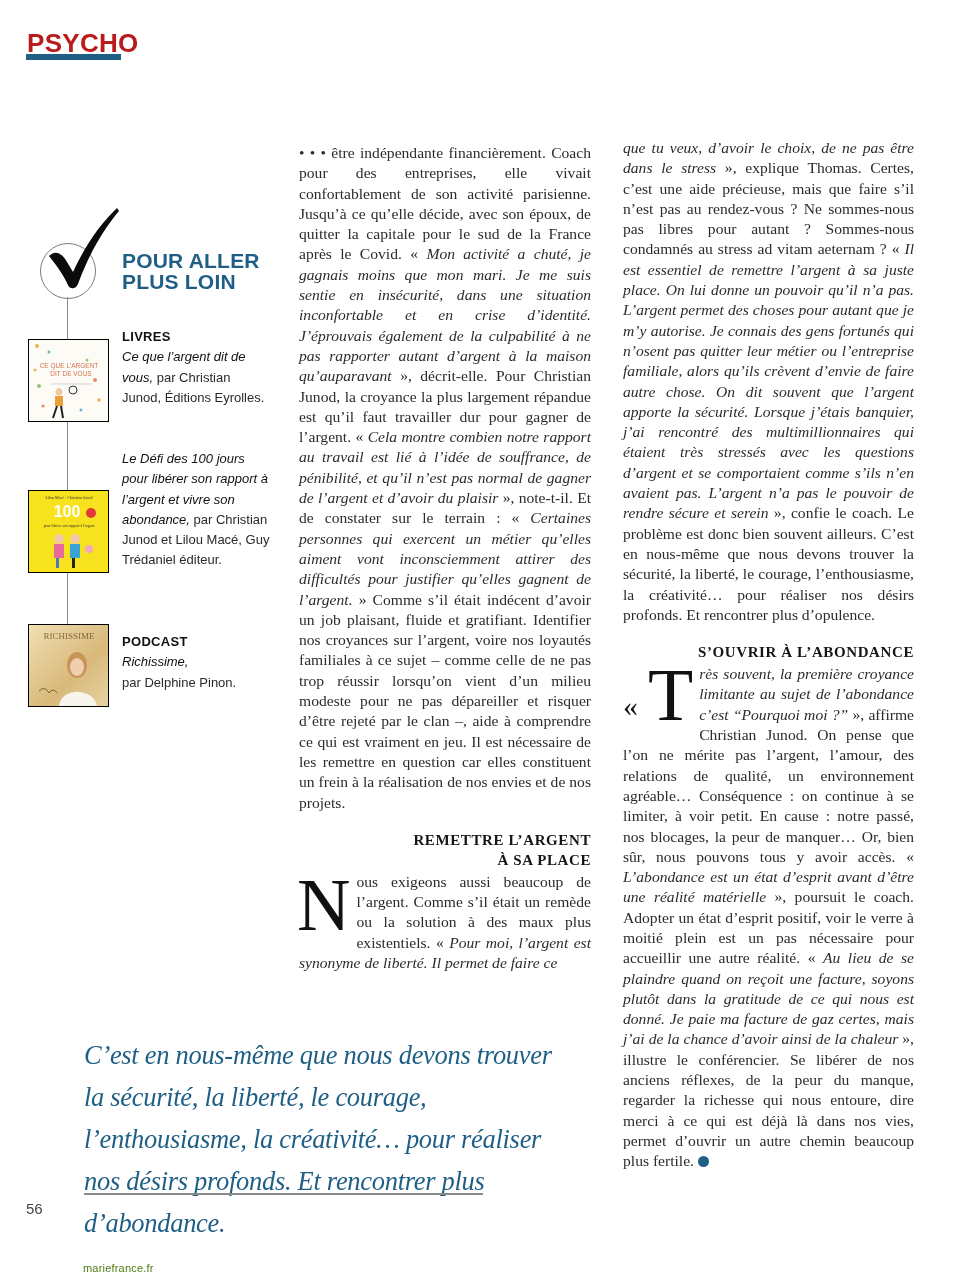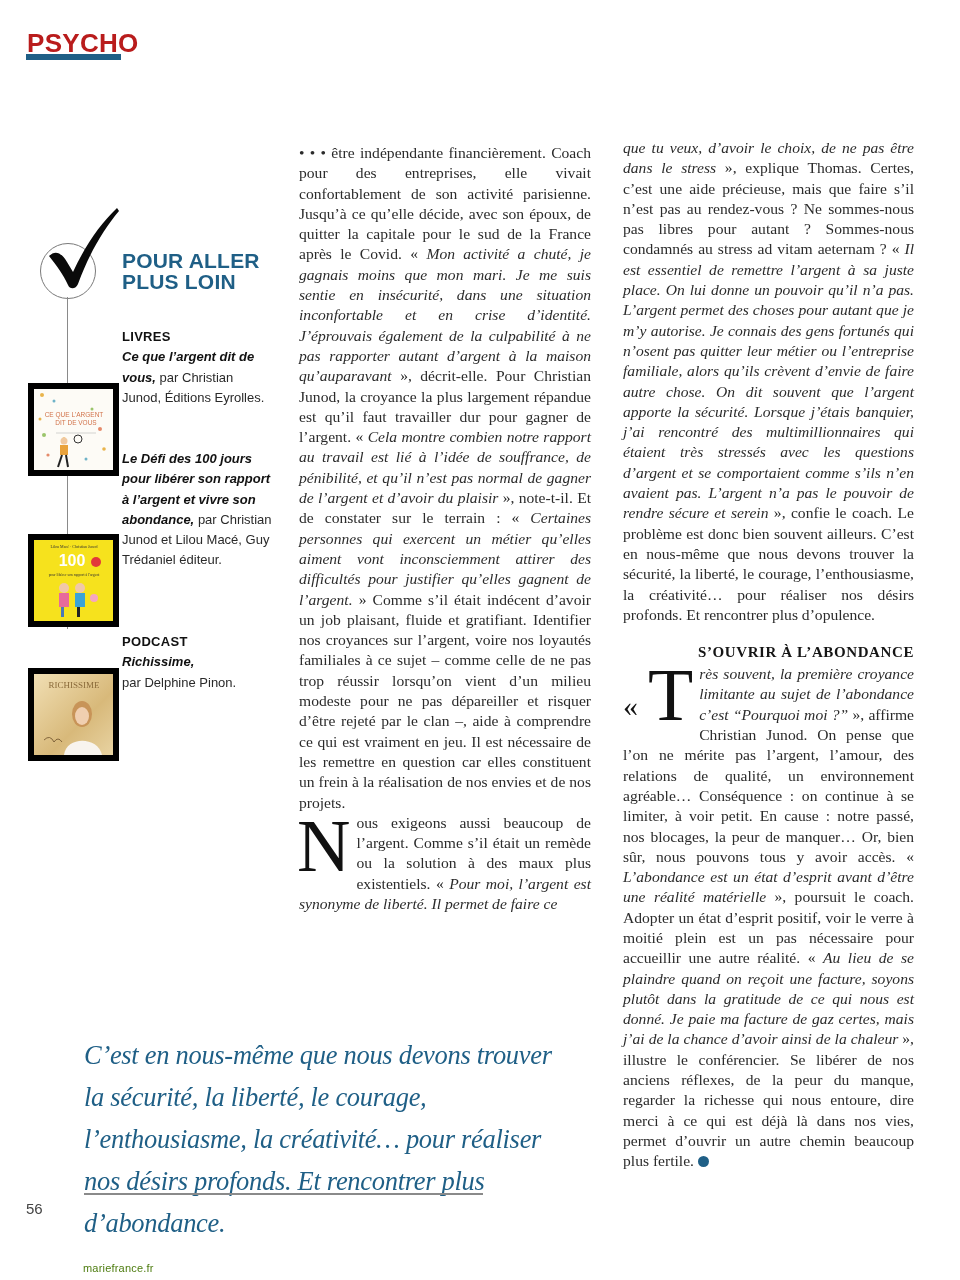--- a/index.html
+++ b/index.html
@@ -11,28 +11,28 @@
   
   #rubric { left: 27px; top: 28px; font-size: 26px; font-weight: 700; color: #b91c1c; letter-spacing: 0.3px; }
   #rubric-bar { left: 26px; top: 54px; width: 95px; height: 6px; background: #1f5f86; }
 
   
   #check-circle { left: 40px; top: 243px; width: 54px; height: 54px; border: 1px solid #7a7a7a; border-radius: 50%; }
   #check-mark { left: 45px; top: 206px; width: 75px; height: 85px; }
   #timeline { left: 67px; top: 297px; width: 1px; height: 332px; background: #8a8a8a; }
   #sidebar-title { left: 122px; top: 250px; font-size: 21px; line-height: 21px; font-weight: 900; color: #1f5f86; letter-spacing: 0.2px; }
 
-  .cover { border: 6px solid #000000; width: 79px; height: 81px; overflow: hidden; background: #fff; margin-top: 44px; }
+  .cover { border: 1px solid #000000; width: 79px; height: 81px; overflow: hidden; background: #fff; }
   #cover1 { left: 28px; top: 339px; }
   #cover2 { left: 28px; top: 490px; background: #f6e21d; }
   #cover3 { left: 28px; top: 624px; background: linear-gradient(135deg,#f1dfb4,#d8b97a 60%,#e8d3a2); }
 
   .side-text { font-size: 13px; line-height: 20.3px; color: #2a2a2a; }
   .side-text .lbl { font-weight: 700; color: #111; letter-spacing: 0.3px; }
-  .side-text .bi { font-weight: 700; font-style: italic; color: #111; }
+  .side-text .bi { font-weight: 400; font-style: italic; color: #111; }
   #side-livres { left: 122px; top: 327px; width: 150px; }
   #side-book2 { left: 122px; top: 449px; width: 150px; }
   #side-podcast { left: 122px; top: 632px; width: 150px; }
 
   
   .col { font-size: 15.6px; line-height: 20.3px; color: #2b2b2b; text-align: justify; }
   .col p { margin: 0; }
   .col em { font-style: italic; }
   #col1 { left: 299px; top: 143px; width: 292px; }
   #col2 { left: 623px; top: 138px; width: 291px; }
@@ -136,20 +136,24 @@
 <div id="side-podcast" class="abs sans side-text">
   <div class="lbl">PODCAST</div>
   <div class="bi">Richissime,</div>
   <div>par Delphine Pinon.</div>
 </div>
 
 <div id="col1" class="abs serif col">
   <p>
     <span>• • • </span><span>être indépendante financièrement. Coach pour des entreprises, elle vivait confortablement de son activité parisienne. Jusqu’à ce qu’elle décide, avec son époux, de quitter la capitale pour le sud de la France après le Covid. « </span><em>Mon activité a chuté, je gagnais moins que mon mari. Je me suis sentie en insécurité, dans une situation inconfortable et en crise d’identité. J’éprouvais également de la culpabilité à ne pas rapporter autant d’argent à la maison qu’auparavant</em><span> », décrit-elle. Pour Christian Junod, la croyance la plus largement répandue est qu’il faut travailler dur pour gagner de l’argent. « </span><em>Cela montre combien notre rapport au travail est lié à l’idée de souffrance, de pénibilité, et qu’il n’est pas normal de gagner de l’argent et d’avoir du plaisir</em><span> », note-t-il. Et de constater sur le terrain : « </span><em>Certaines personnes qui exercent un métier qu’elles aiment vont inconsciemment attirer des difficultés pour justifier qu’elles gagnent de l’argent.</em><span> » Comme s’il était indécent d’avoir un job plaisant, fluide et gratifiant. Identifier nos croyances sur l’argent, voire nos loyautés familiales à ce sujet – comme celle de ne pas trop réussir lorsqu’on vient d’un milieu modeste pour ne pas dépareiller et risquer d’être rejeté par le clan –, aide à comprendre ce qui est vraiment en jeu. Il est nécessaire de les remettre en question car elles constituent un frein à la réalisation de nos envies et de nos projets.</span>
   </p>
+  <div id="subhead1" class="subhead">
+    <div>REMETTRE L’ARGENT</div>
+    <div>À SA PLACE</div>
+  </div>
   <p>
     <span class="dropcap-N">N</span><span>ous exigeons aussi beaucoup de l’argent. Comme s’il était un remède ou la solution à des maux plus existentiels. « </span><em>Pour moi, l’argent est synonyme de liberté. Il permet de faire ce</em>
   </p>
 </div>
 
 <div id="col2" class="abs serif col">
   <p>
     <em>que tu veux, d’avoir le choix, de ne pas être dans le stress</em><span> », explique Thomas. Certes, c’est une aide précieuse, mais que faire s’il n’est pas au rendez-vous ? Ne sommes-nous pas libres pour autant ? Sommes-nous condamnés au stress ad vitam aeternam ? « </span><em>Il est essentiel de remettre l’argent à sa juste place. On lui donne un pouvoir qu’il n’a pas. L’argent permet des choses pour autant que je m’y autorise. Je connais des gens fortunés qui n’osent pas quitter leur métier ou l’entreprise familiale, alors qu’ils crèvent d’envie de faire autre chose. On dit souvent que l’argent apporte la sécurité. Lorsque j’étais banquier, j’ai rencontré des multimillionnaires qui étaient très stressés avec les questions d’argent et se comportaient comme s’ils n’en avaient pas. L’argent n’a pas le pouvoir de rendre sécure et serein</em><span> », confie le coach. Le problème est donc bien souvent ailleurs. C’est en nous-même que nous devons trouver la sécurité, la liberté, le courage, l’enthousiasme, la créativité… pour réaliser nos désirs profonds. Et rencontrer plus d’opulence.</span>
   </p>
   <div id="subhead2" class="subhead">S’OUVRIR À L’ABONDANCE</div>

